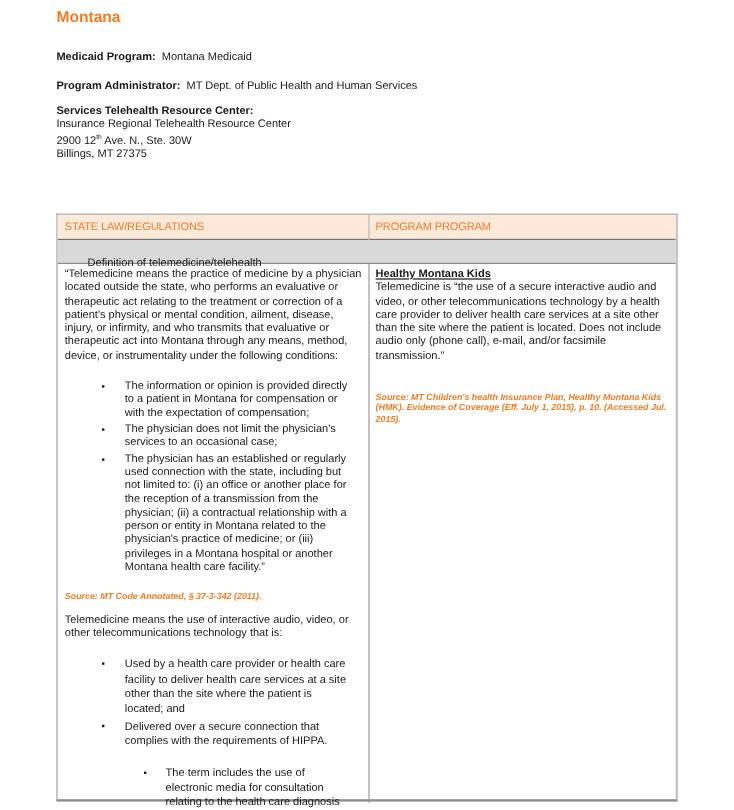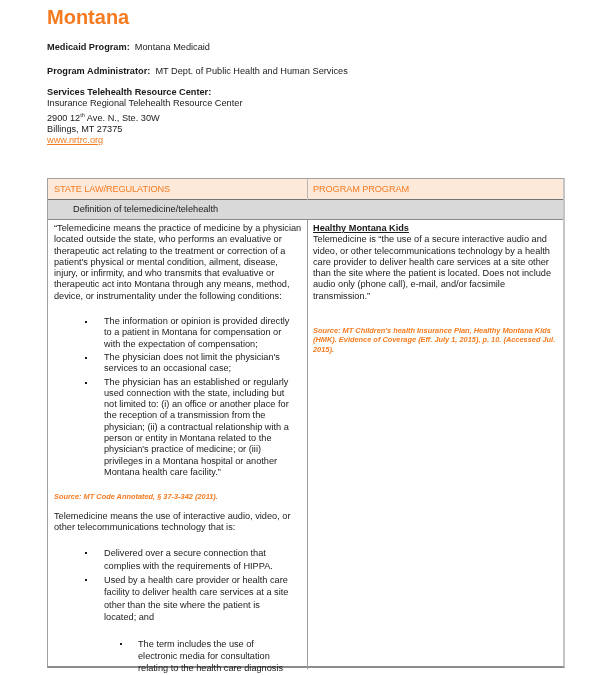--- a/index.html
+++ b/index.html
@@ -2,21 +2,21 @@
 <html><head>
 <meta charset="utf-8">
 <style>
   html, body { margin: 0; padding: 0; background: #ffffff; }
   body {
     width: 612px; height: 675px; overflow: hidden; position: relative;
     font-family: "Liberation Sans", sans-serif; color: #1a1a1a;
   }
   .title {
     position: absolute; left: 47px; top: 6px;
-    font-size: 20px; font-weight: bold; color: #f47b20; margin: 0;
+    font-size: 13px; font-weight: bold; color: #f47b20; margin: 0;
   }
   .field { position: absolute; left: 47px; font-size: 9.2px; color: #1a1a1a; }
   .field b { font-weight: bold; }
   .rtrc { position: absolute; left: 47px; top: 87px; font-size: 9.2px; line-height: 11.3px; }
   .rtrc .hd { font-weight: bold; }
   .rtrc sup { font-size: 5.5px; vertical-align: 4px; }
   .rtrc .link { color: #f47b20; text-decoration: underline; }
 
   .tbl {
     position: absolute; left: 47px; top: 178px; width: 518px; height: 490px;
@@ -30,21 +30,21 @@
   }
   .hdr-cell {
     position: absolute; top: 5px; font-size: 9.2px; color: #f47b20;
     letter-spacing: -0.1px;
   }
   .col-div-h { position: absolute; left: 259px; top: 0; width: 1px; height: 21px; background: #b8b8b8; }
   .sec-row {
     position: absolute; left: 0; top: 21px; width: 100%; height: 20px;
     background: #d9d9d9; border-bottom: 1px solid #8c8c8c; box-sizing: border-box;
   }
-  .sec-label { position: absolute; left: 6px; top: 4px; font-size: 9.2px; color: #1a1a1a; padding-left: 19px; }
+  .sec-label { position: absolute; left: 6px; top: 14px; font-size: 9.2px; color: #1a1a1a; padding-left: 19px; }
   .col-div { position: absolute; left: 259px; top: 41px; width: 1px; height: 449px; background: #9a9a9a; }
 
   .cell { position: absolute; font-size: 9.2px; line-height: 11.3px; color: #1a1a1a; }
   .left-cell { left: 6px; top: 44px; width: 250px; }
   .right-cell { left: 265px; top: 44px; width: 245px; }
   .cell p { margin: 0; }
   .bullets { list-style: none; margin: 14px; padding: 0; }
   .bullets li { position: relative; padding-left: 36px; margin-top: 2px; }
   .bullets li::before {
     content: ""; position: absolute; left: 17px; top: 5px;
@@ -69,21 +69,20 @@
 <div class="field" style="top:66px;">
   <b>Program Administrator:</b>&nbsp;
   <span>MT Dept. of Public Health and Human Services</span>
 </div>
 
 <div class="rtrc">
   <div class="hd">Services Telehealth Resource Center:</div>
   <div>Insurance Regional Telehealth Resource Center</div>
   <div><span>2900 12</span><sup>th</sup><span> Ave. N., Ste. 30W</span></div>
   <div>Billings, MT 27375</div>
-  <div class="link">www.nrtrc.org</div>
 </div>
 
 <div class="tbl">
   <div class="hdr-row">
     <span class="hdr-cell" style="left:6px;">STATE LAW/REGULATIONS</span>
     <div class="col-div-h"></div>
     <span class="hdr-cell" style="left:265px;">PROGRAM PROGRAM</span>
   </div>
   <div class="sec-row">
     <span class="sec-label">Definition of telemedicine/telehealth</span>
@@ -93,22 +92,22 @@
   <div class="cell left-cell">
     <p>“Telemedicine means the practice of medicine by a physician located outside the state, who performs an evaluative or therapeutic act relating to the treatment or correction of a patient's physical or mental condition, ailment, disease, injury, or infirmity, and who transmits that evaluative or therapeutic act into Montana through any means, method, device, or instrumentality under the following conditions:</p>
     <ul class="bullets">
       <li>The information or opinion is provided directly to a patient in Montana for compensation or with the expectation of compensation;</li>
       <li>The physician does not limit the physician's services to an occasional case;</li>
       <li>The physician has an established or regularly used connection with the state, including but not limited to: (i) an office or another place for the reception of a transmission from the physician; (ii) a contractual relationship with a person or entity in Montana related to the physician's practice of medicine; or (iii) privileges in a Montana hospital or another Montana health care facility.”</li>
     </ul>
     <p class="source" style="margin-top:8px;">Source: MT Code Annotated, § 37-3-342 (2011).</p>
     <p style="margin-top:9px;">Telemedicine means the use of interactive audio, video, or other telecommunications technology that is:</p>
     <ul class="bullets loose">
+      <li>Used by a health care provider or health care facility to deliver health care services at a site other than the site where the patient is located; and</li>
       <li>Delivered over a secure connection that complies with the requirements of HIPPA.</li>
-      <li>Used by a health care provider or health care facility to deliver health care services at a site other than the site where the patient is located; and</li>
     </ul>
     <ul class="bullets sub">
       <li>The term includes the use of electronic media for consultation relating to the health care diagnosis or treatment of a patient in real time or through the use of</li>
     </ul>
   </div>
 
   <div class="cell right-cell">
     <p class="hmk-title">Healthy Montana Kids</p>
     <p>Telemedicine is “the use of a secure interactive audio and video, or other telecommunications technology by a health care provider to deliver health care services at a site other than the site where the patient is located. Does not include audio only (phone call), e-mail, and/or facsimile transmission.”</p>
     <p class="source" style="margin-top:24px;">Source: MT Children's health Insurance Plan, Healthy Montana Kids (HMK). Evidence of Coverage (Eff. July 1, 2015), p. 10. (Accessed Jul. 2015).</p>

